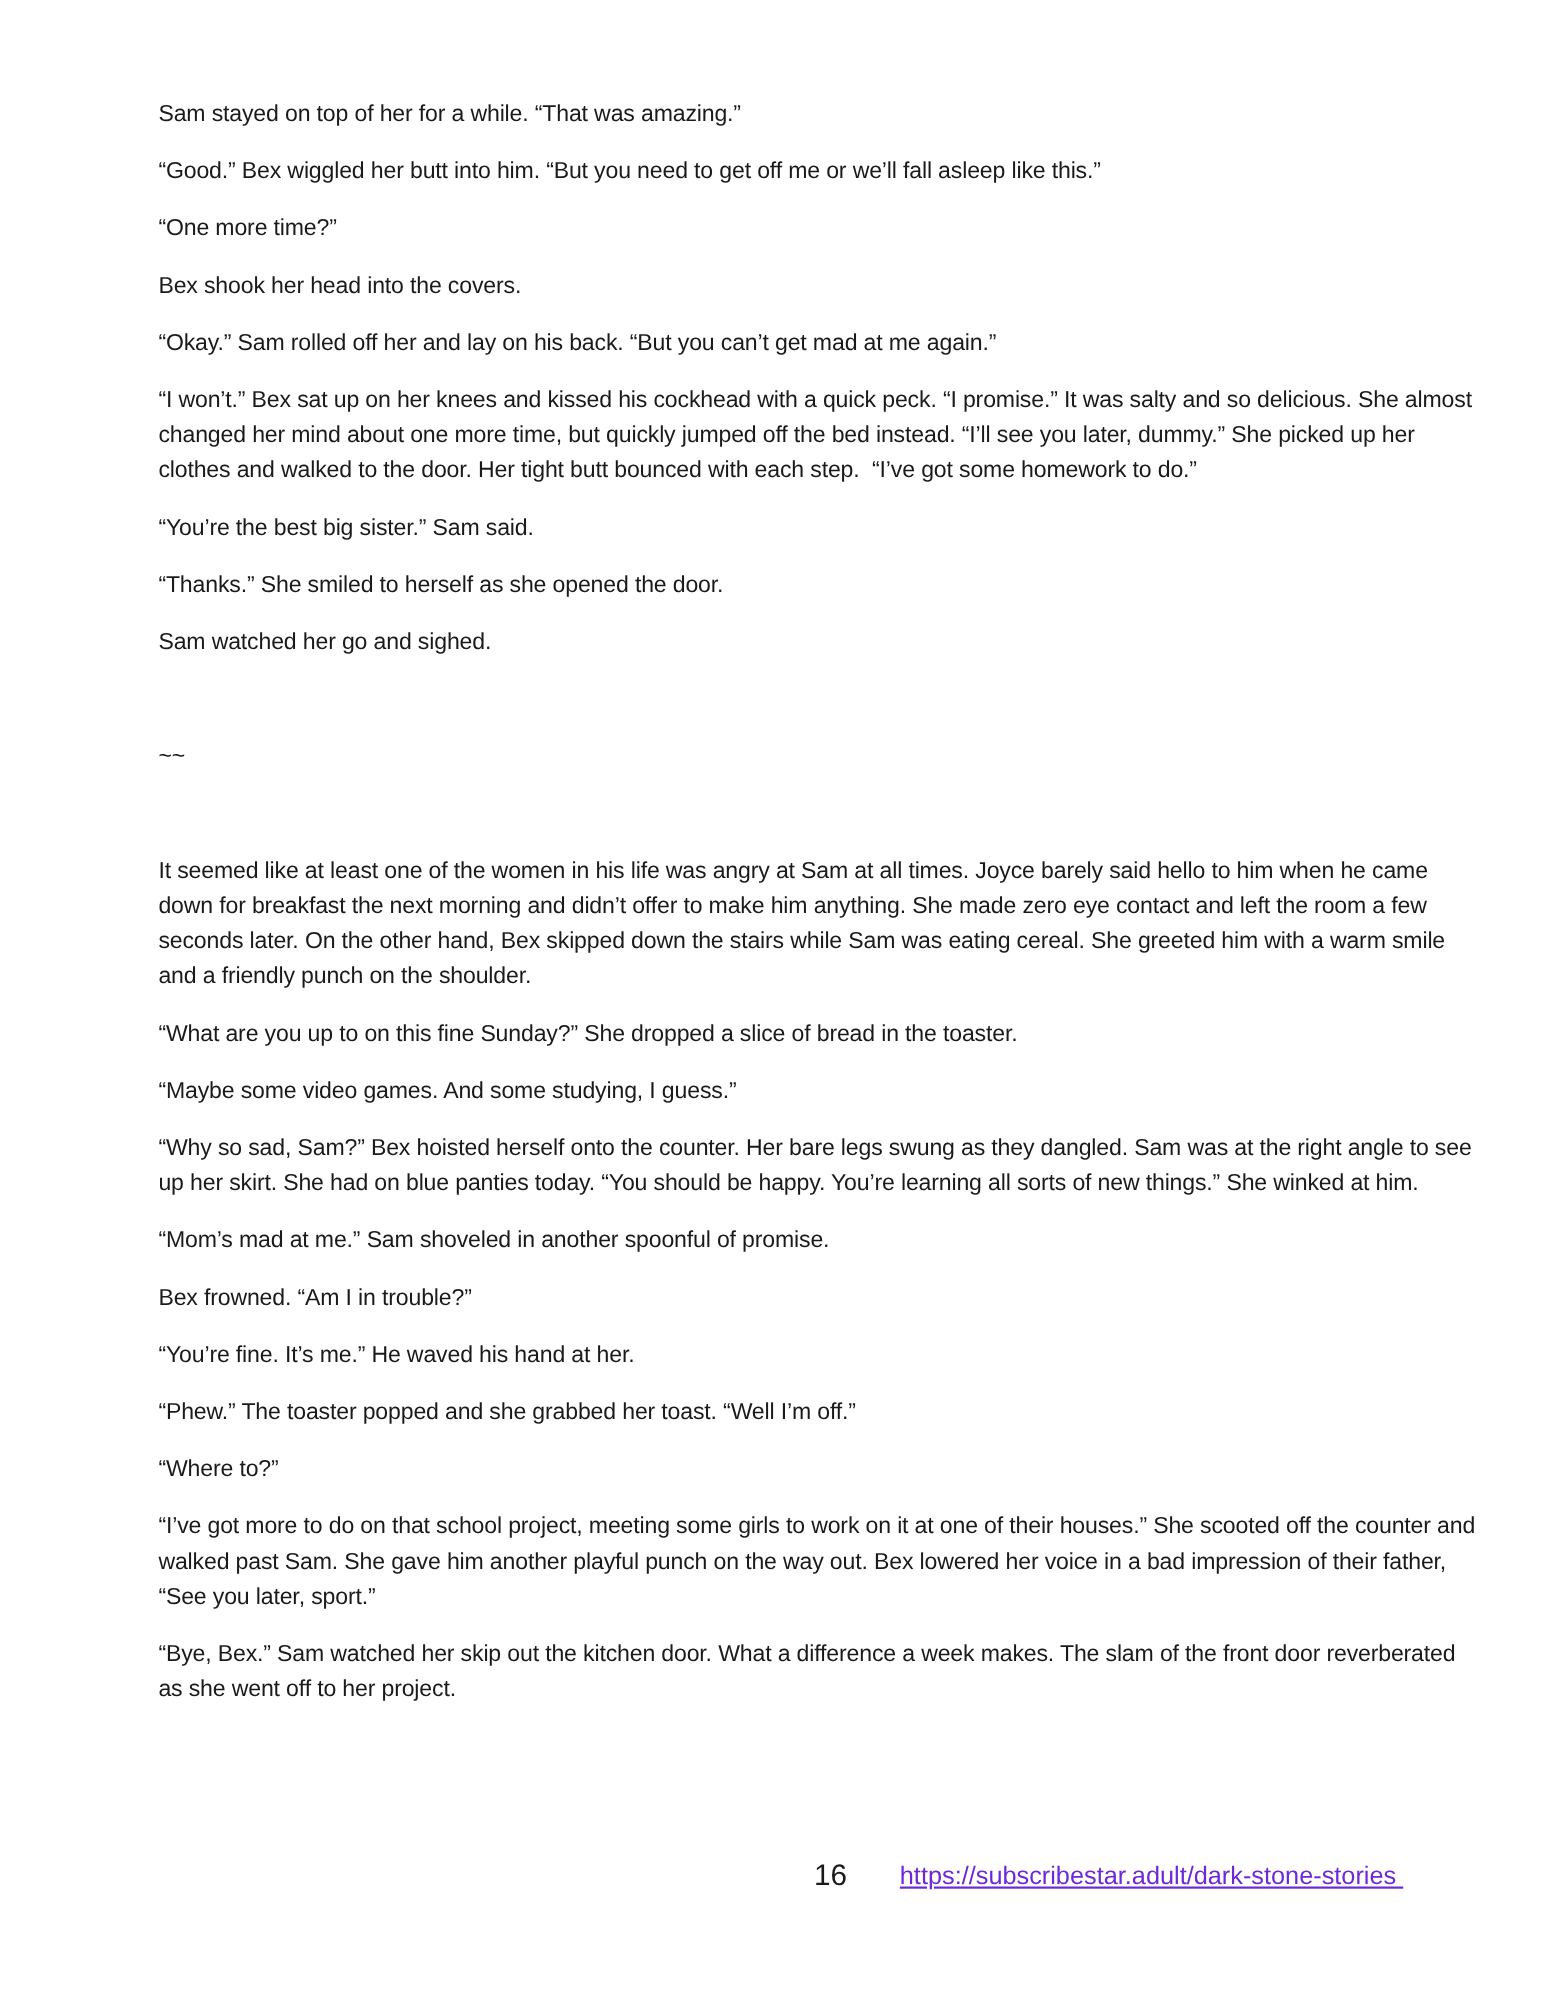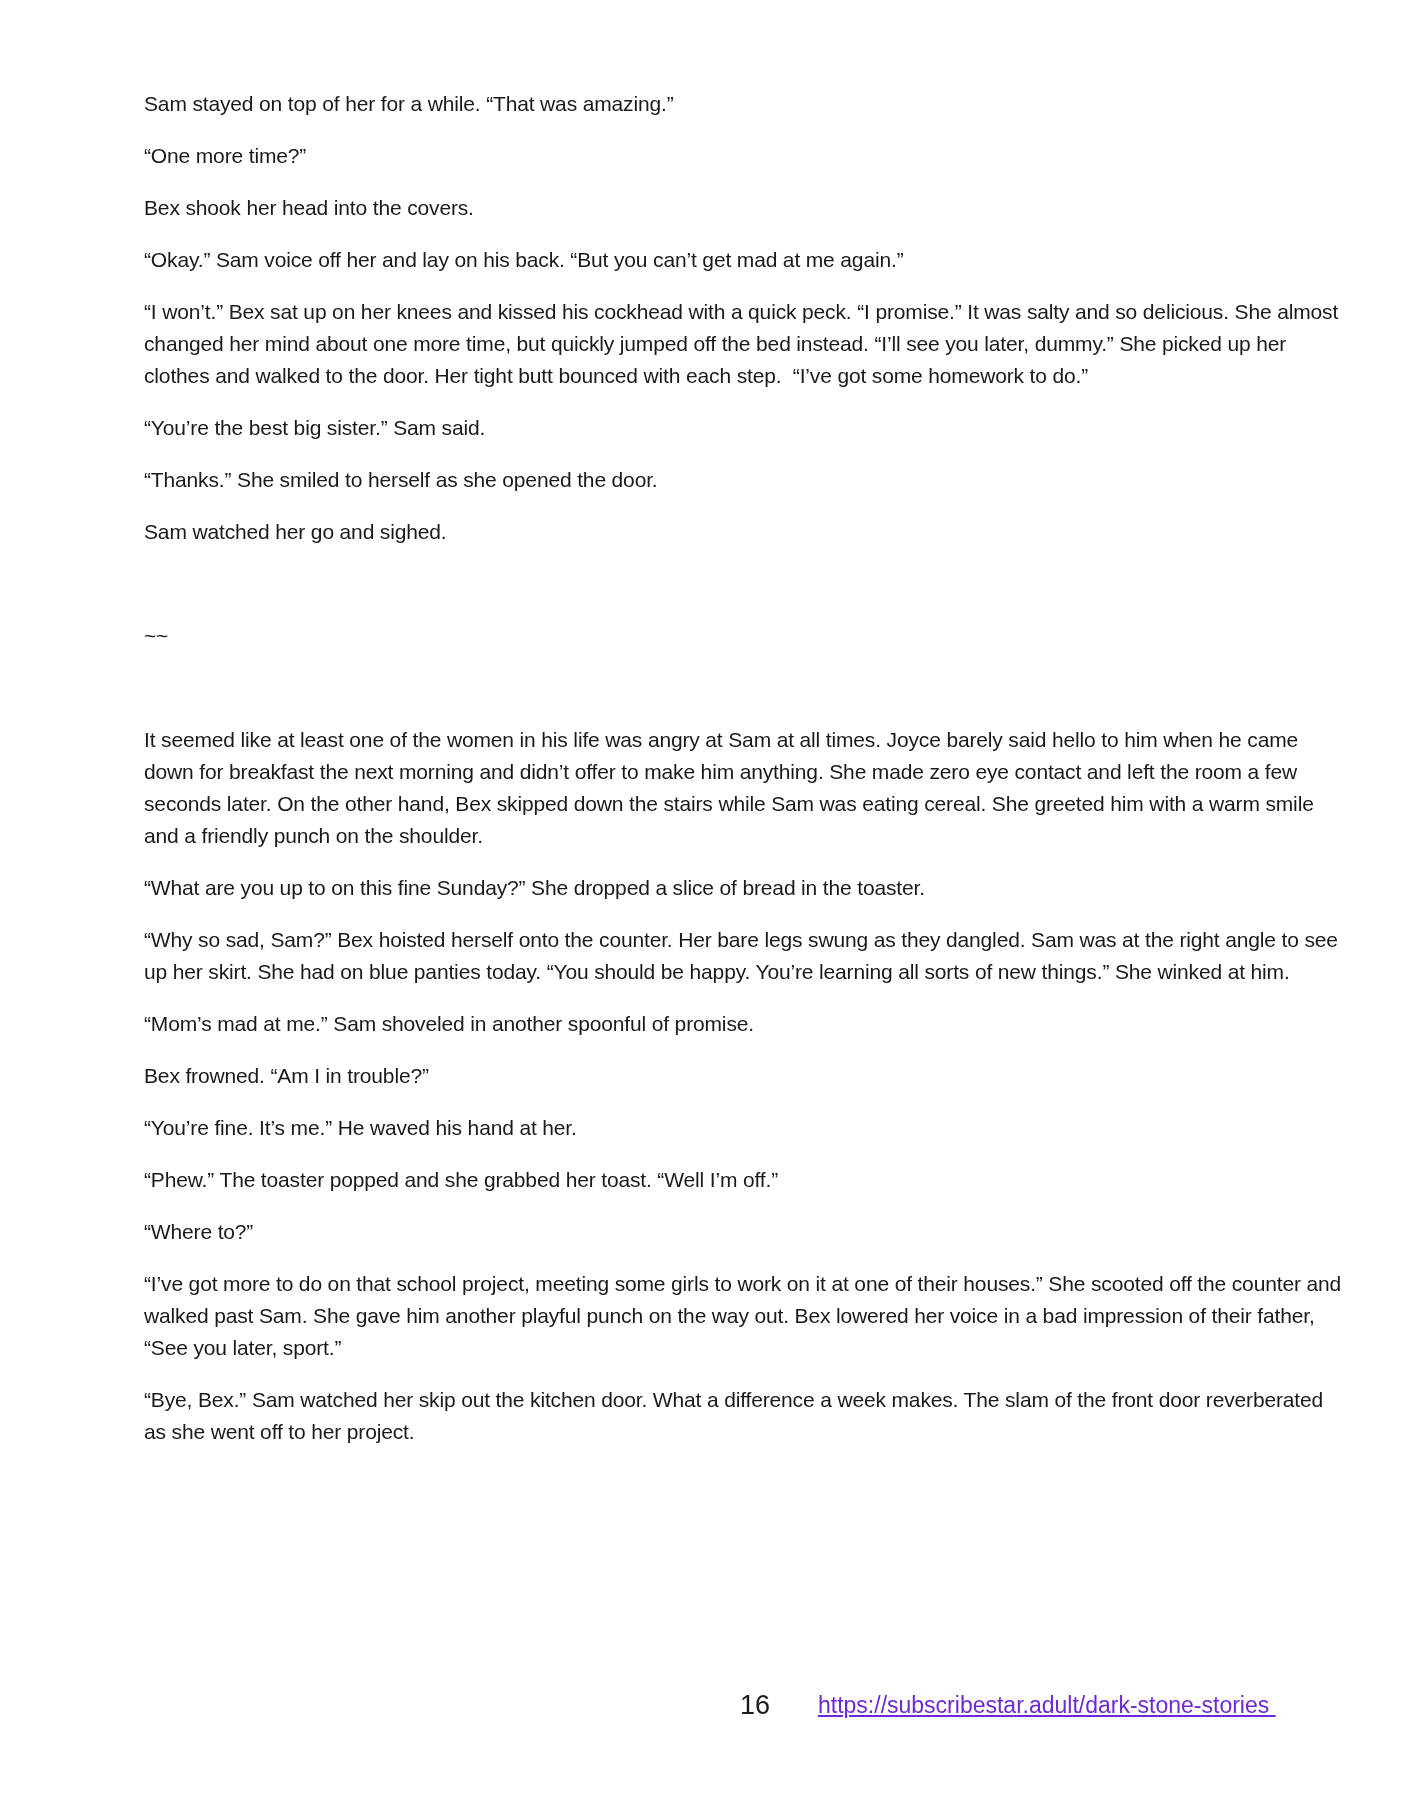--- a/index.html
+++ b/index.html
@@ -58,32 +58,34 @@
     white-space: pre;
     cursor: pointer;
   }
 </style>
 </head>
 <body>
 
 <div class="page" style="color: rgb(26, 26, 26); margin-left: 48px;">
   <div class="content" id="paragraphs">
       <p>Sam stayed on top of her for a while. “That was amazing.”</p>
+      <p>“Good.” Bex wiggled her butt into him. “But you need to get off me or we’ll fall asleep like this.”</p>
       <p>“One more time?”</p>
       <p>Bex shook her head into the covers.</p>
-      <p>“Okay.” Sam voice off her and lay on his back. “But you can’t get mad at me again.”</p>
+      <p>“Okay.” Sam rolled off her and lay on his back. “But you can’t get mad at me again.”</p>
       <p>“I won’t.” Bex sat up on her knees and kissed his cockhead with a quick peck. “I promise.” It was salty and so delicious. She almost changed her mind about one more time, but quickly jumped off the bed instead. “I’ll see you later, dummy.” She picked up her clothes and walked to the door. Her tight butt bounced with each step.  “I’ve got some homework to do.”</p>
       <p>“You’re the best big sister.” Sam said.</p>
       <p>“Thanks.” She smiled to herself as she opened the door.</p>
       <p>Sam watched her go and sighed.</p>
       <p class="blank">&nbsp;</p>
       <p>~~</p>
       <p class="blank">&nbsp;</p>
       <p>It seemed like at least one of the women in his life was angry at Sam at all times. Joyce barely said hello to him when he came down for breakfast the next morning and didn’t offer to make him anything. She made zero eye contact and left the room a few seconds later. On the other hand, Bex skipped down the stairs while Sam was eating cereal. She greeted him with a warm smile and a friendly punch on the shoulder.</p>
       <p>“What are you up to on this fine Sunday?” She dropped a slice of bread in the toaster.</p>
+      <p>“Maybe some video games. And some studying, I guess.”</p>
       <p>“Why so sad, Sam?” Bex hoisted herself onto the counter. Her bare legs swung as they dangled. Sam was at the right angle to see up her skirt. She had on blue panties today. “You should be happy. You’re learning all sorts of new things.” She winked at him.</p>
       <p>“Mom’s mad at me.” Sam shoveled in another spoonful of promise.</p>
       <p>Bex frowned. “Am I in trouble?”</p>
       <p>“You’re fine. It’s me.” He waved his hand at her.</p>
       <p>“Phew.” The toaster popped and she grabbed her toast. “Well I’m off.”</p>
       <p>“Where to?”</p>
       <p>“I’ve got more to do on that school project, meeting some girls to work on it at one of their houses.” She scooted off the counter and walked past Sam. She gave him another playful punch on the way out. Bex lowered her voice in a bad impression of their father, “See you later, sport.”</p>
       <p>“Bye, Bex.” Sam watched her skip out the kitchen door. What a difference a week makes. The slam of the front door reverberated as she went off to her project.</p>
     </div>
   <div class="footer">

